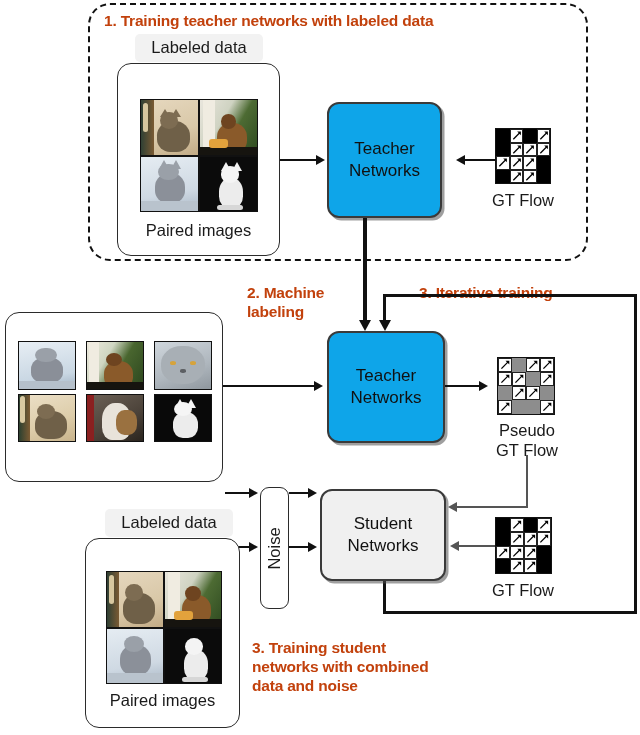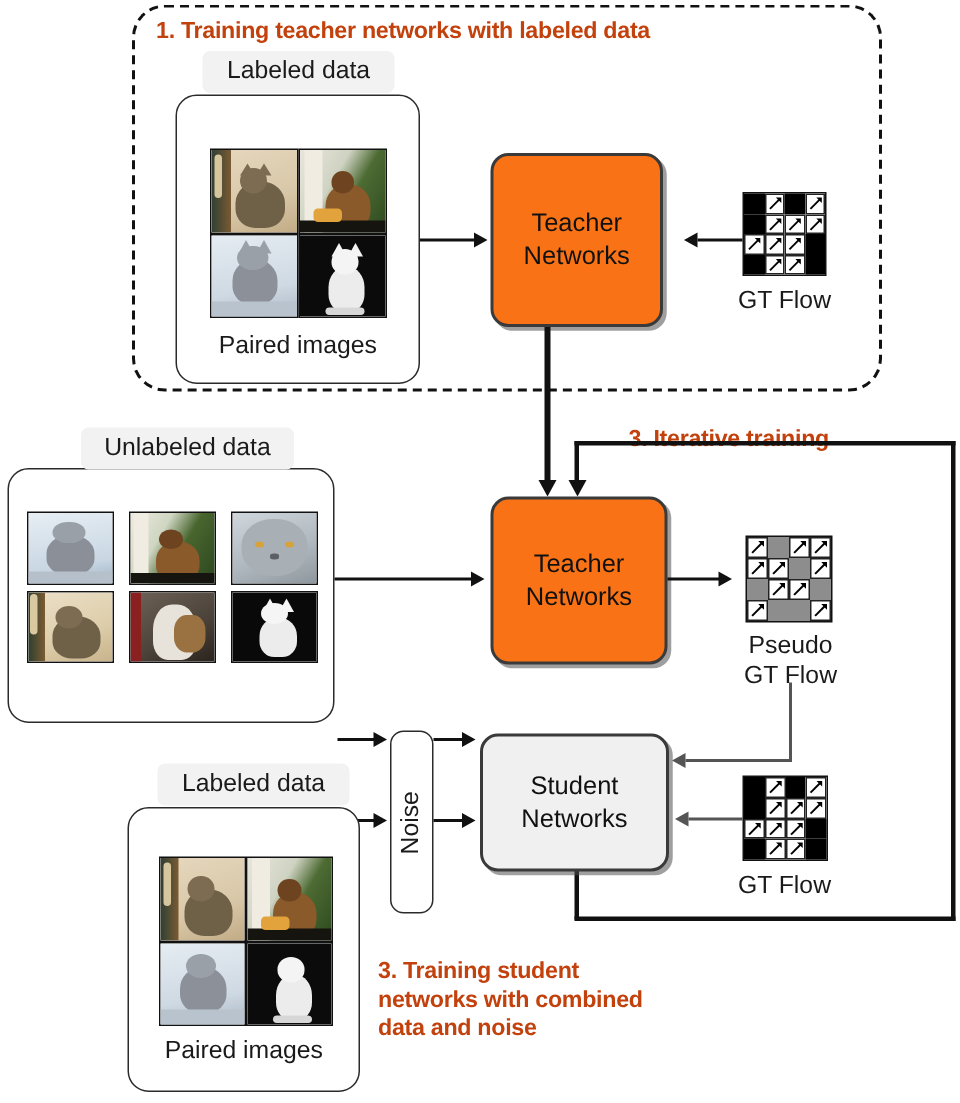--- a/index.html
+++ b/index.html
@@ -23,21 +23,21 @@
              font-size:16.5px;line-height:21px;color:#1a1a1a;text-align:center;
              padding:3px 10px 4px 10px;z-index:5;}
   .panel-caption{position:absolute;font-size:16.5px;color:#1a1a1a;text-align:center;
                  width:100%;left:0;}
 
   
   .node{border:2px solid #3a3a3a;border-radius:12px;
         box-shadow:2.5px 2.5px 0 rgba(80,80,80,.55);
         display:flex;align-items:center;justify-content:center;
         text-align:center;font-size:17px;line-height:22px;color:#111;}
-  .node.teacher{background:#f97316;}
+  .node.teacher{background:#0ea5e9;}
   .node.student{background:#f0f0f0;}
   .node-rot{border:1.6px solid #2b2b2b;border-radius:9px;background:#ffffff;}
   .node-rot span{display:block;transform:rotate(-90deg);white-space:nowrap;
                  font-size:16.5px;color:#1a1a1a;}
 
   
   .flowgrid{display:grid;grid-template-columns:repeat(4,1fr);
             grid-template-rows:repeat(4,1fr);gap:0;border:1px solid #111;}
   .fcell{position:relative;}
   .fcell.dark{background:#000000;}
@@ -196,24 +196,24 @@
           <polygon points="8.6,1.4 8.6,4.6 5.4,1.4" fill="#000"></polygon>
         </svg>
       </div>
       <div class="fcell dark"></div>
     </div>
   <div class="abs flow-caption" style="left:483px;top:190px;width:80px;">GT Flow</div>
 
   <div class="abs ln" style="left:465px;top:159px;width:30px;height:2px;"></div>
   <div class="abs arrowhead ah-left" style="left:456px;top:155px;"></div>
 
+  <div class="abs step-label" style="left:247px;top:283px;width:110px;">2. Machine
+labeling</div>
 
   <div class="abs data-panel" style="left:5px;top:312px;width:218px;height:170px;">
-    <div class="panel-tag" style="left:48px;top:-28px;width:122px;">Unlabeled
-data</div>
     <div class="mosaic" style="left:12px;top:28px;width:194px;height:101px;
                 grid-template-columns:repeat(3,1fr);grid-template-rows:1fr 1fr;
                 column-gap:10px;row-gap:4px;">
       <div class="thumb">
         <div class="sky" style="background:linear-gradient(170deg,#e7eef4 0%,#c9d7e3 70%,#9fb1c2 100%);"></div>
         <div class="body" style="left:22%;top:32%;width:56%;height:56%;background:#8a8f98;"></div>
         <div class="head" style="left:29%;top:12%;width:38%;height:32%;background:#9aa0a8;"></div>
         <div class="abs" style="left:0;bottom:0;width:100%;height:16%;background:#b5c0cb;"></div>
       </div>
       <div class="thumb">

